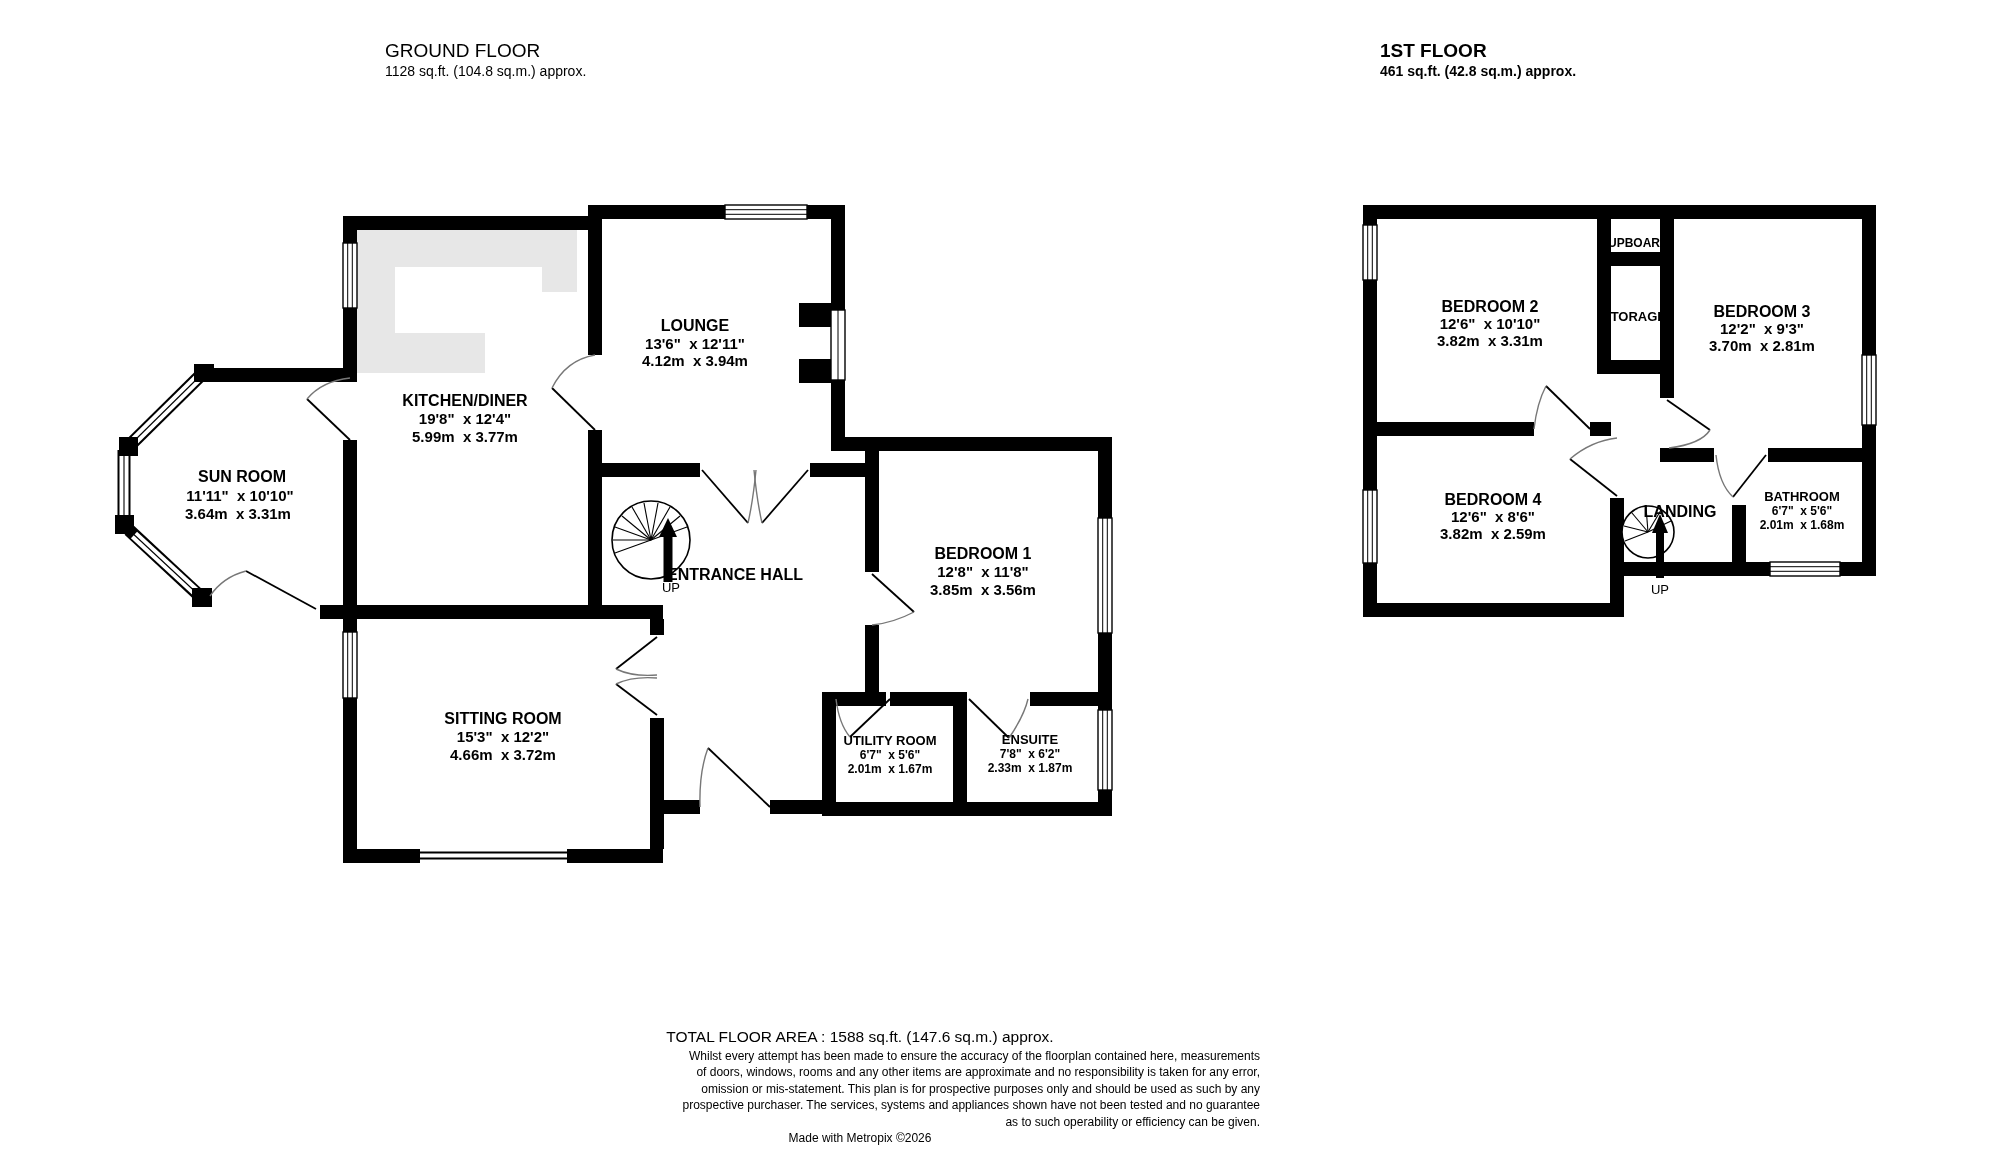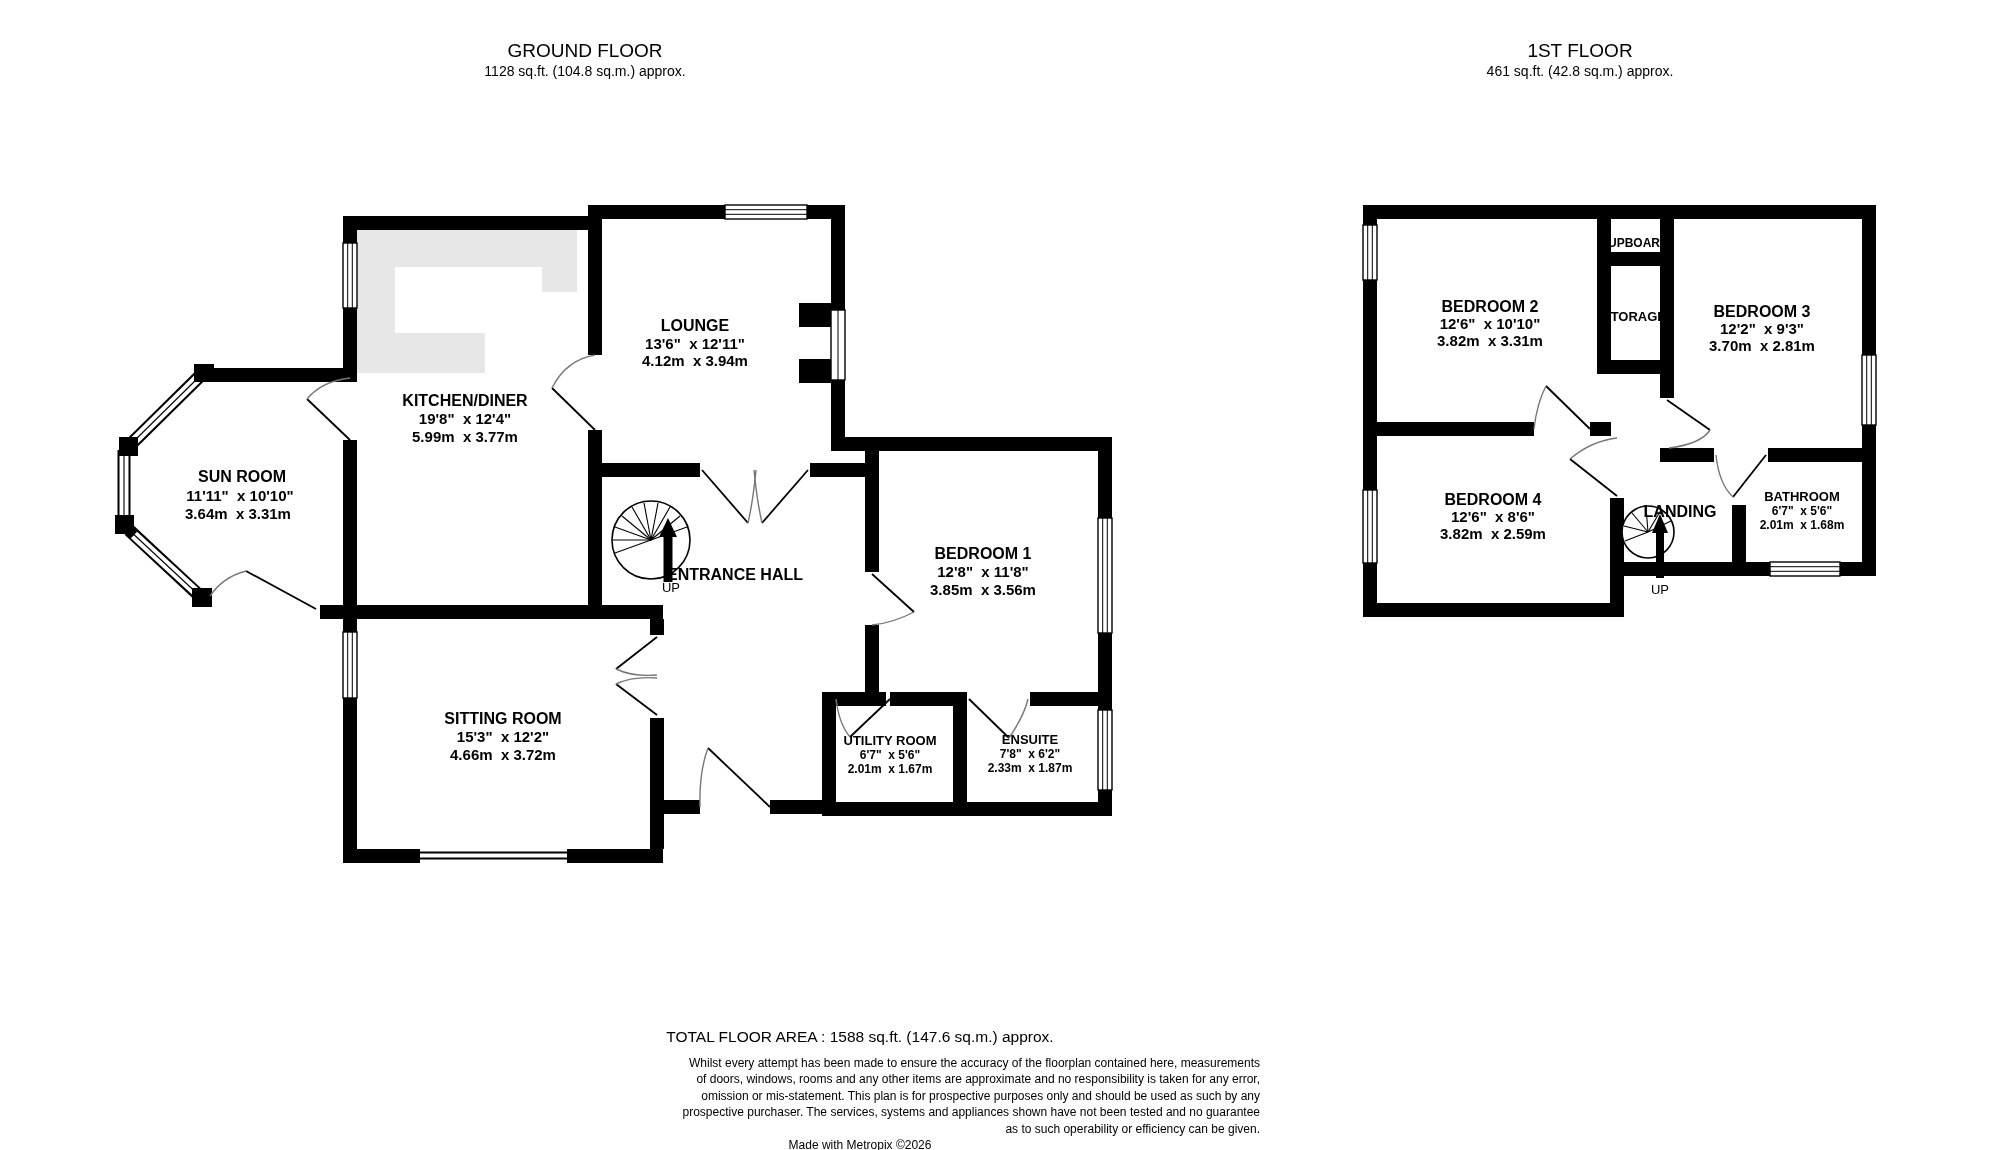--- a/index.html
+++ b/index.html
@@ -1,24 +1,24 @@
 <!DOCTYPE html>
 <html><head>
 <meta charset="utf-8">
 <style>
   html,body{margin:0;padding:0;background:#ffffff;}
   body{width:2000px;height:1150px;position:relative;font-family:"Liberation Sans",sans-serif;color:#000;}
-  .floor-header{position:absolute;text-align:center;width:400px;line-height:21px;}
+  .floor-header{position:absolute;text-align:left;width:400px;line-height:21px;}
   .floor-header .fh-title{font-size:19px;}
   .floor-header .fh-area{font-size:14px;}
   #gf-header{left:385px;top:40px;}
-  #ff-header{left:1380px;top:40px;}
+  #ff-header{left:1380px;top:40px;font-weight:bold;}
   #plan-svg{position:absolute;left:0;top:0;}
   #footer{position:absolute;left:460px;top:1028px;width:800px;text-align:center;}
-  #footer .total{font-size:15.5px;margin-bottom:9px;}
+  #footer .total{font-size:15.5px;margin-bottom:2px;}
   #footer .disc{font-size:12px;line-height:16.4px;text-align:right;}
   #footer .credit{font-size:12px;line-height:16.4px;}
   svg text{fill:#000;font-family:"Liberation Sans",sans-serif;font-weight:bold;text-anchor:middle;white-space:pre;}
   .t16{font-size:16px}.t15{font-size:15px}.t13{font-size:13px}.t12{font-size:12px}
   .up{font-weight:normal;font-size:13px}
   .wall{fill:#000000;}
   .counter{fill:#e7e7e7;}
   .win{fill:#ffffff;stroke:#000;stroke-width:1.4;}
   .wl{stroke:#000;stroke-width:1;fill:none;}
   .bayb{stroke:#000;stroke-width:13;fill:none;}

